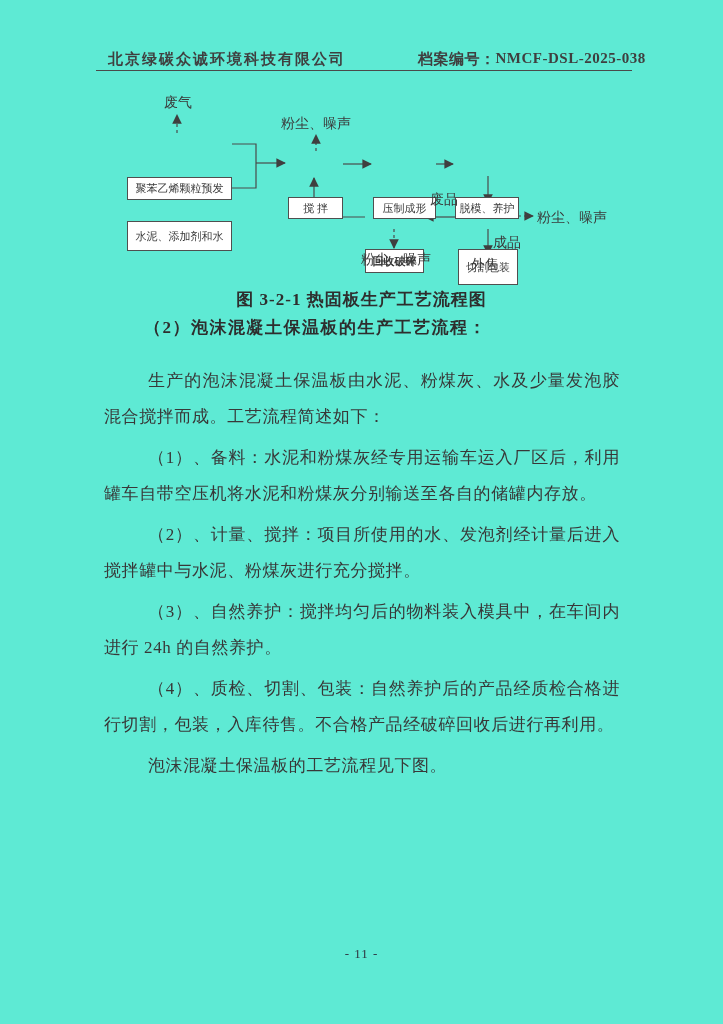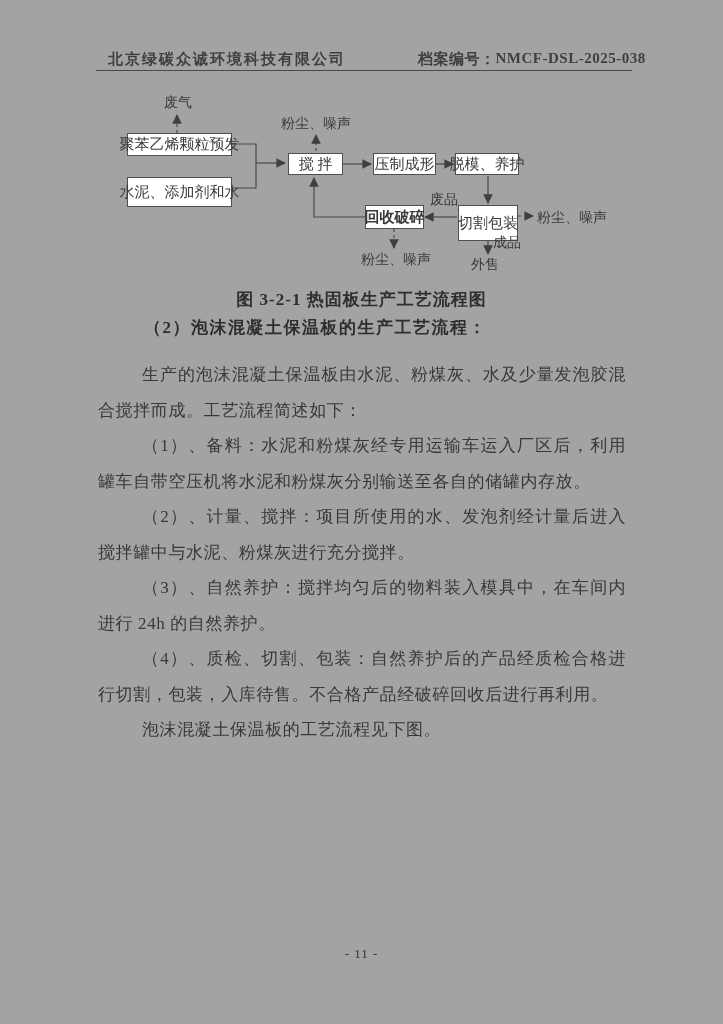--- a/index.html
+++ b/index.html
@@ -1,21 +1,21 @@
 <!DOCTYPE html>
 <html><head>
 <meta charset="utf-8">
 <style>
   * { margin: 0; padding: 0; box-sizing: border-box; }
   html, body { background: #ffffff; }
   .page {
     position: relative;
     width: 723px;
     height: 1024px;
-    background: #a3a3a3;
+    background: #5eead4;
     font-family: "Liberation Serif", "DejaVu Serif", serif;
     color: #3a3a3a;
     overflow: hidden;
   }
 
   
   .hdr-company {
     position: absolute; left: 108px; top: 50px;
     font-size: 15px; font-weight: 600; letter-spacing: 2px; color: #3f3f3f;
   }
@@ -30,22 +30,23 @@
   }
 
   
   .flow { position: absolute; left: 0; top: 0; width: 723px; height: 290px; }
   .flow svg { position: absolute; left: 0; top: 0; }
   .fbox {
     position: absolute;
     border: 1px solid #4f4f4f;
     background: #ffffff;
     display: flex; align-items: center; justify-content: center;
-    font-size: 15px; color: #3a3a3a; white-space: nowrap;
+    font-size: 11px; color: #3a3a3a; white-space: nowrap;
     letter-spacing: 0px;
+    margin-top: 44px;
   }
   .flabel {
     position: absolute;
     font-size: 14px; color: #3a3a3a; white-space: nowrap;
   }
 
   
   .caption {
     position: absolute; left: 98px; top: 288px; width: 527px;
     text-align: center; font-size: 17px; font-weight: bold; color: #2e2e2e;
@@ -58,21 +59,21 @@
     letter-spacing: 1.5px;
   }
 
   
   .bodytext {
     position: absolute; left: 98px; top: 357px; width: 528px;
     font-size: 17px; line-height: 35.5px; color: #383838;
     letter-spacing: 0.6px;
     text-align: justify;
   }
-  .bodytext p { margin: 0; text-indent: 44px; }
+  .bodytext p { margin: 6px; text-indent: 44px; }
 
   
   .footer {
     position: absolute; left: 0; top: 946px; width: 723px;
     text-align: center; font-size: 13px; color: #2f3542; letter-spacing: 1px;
   }
 </style>
 </head>
 <body>
 

